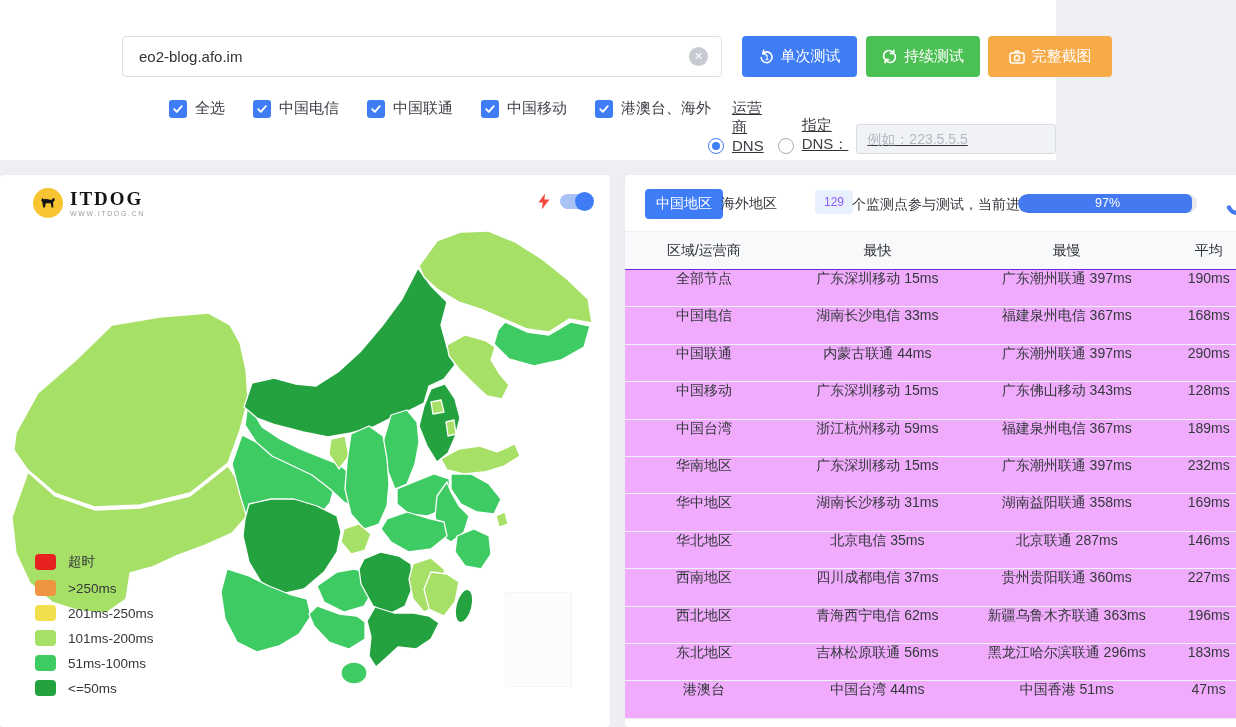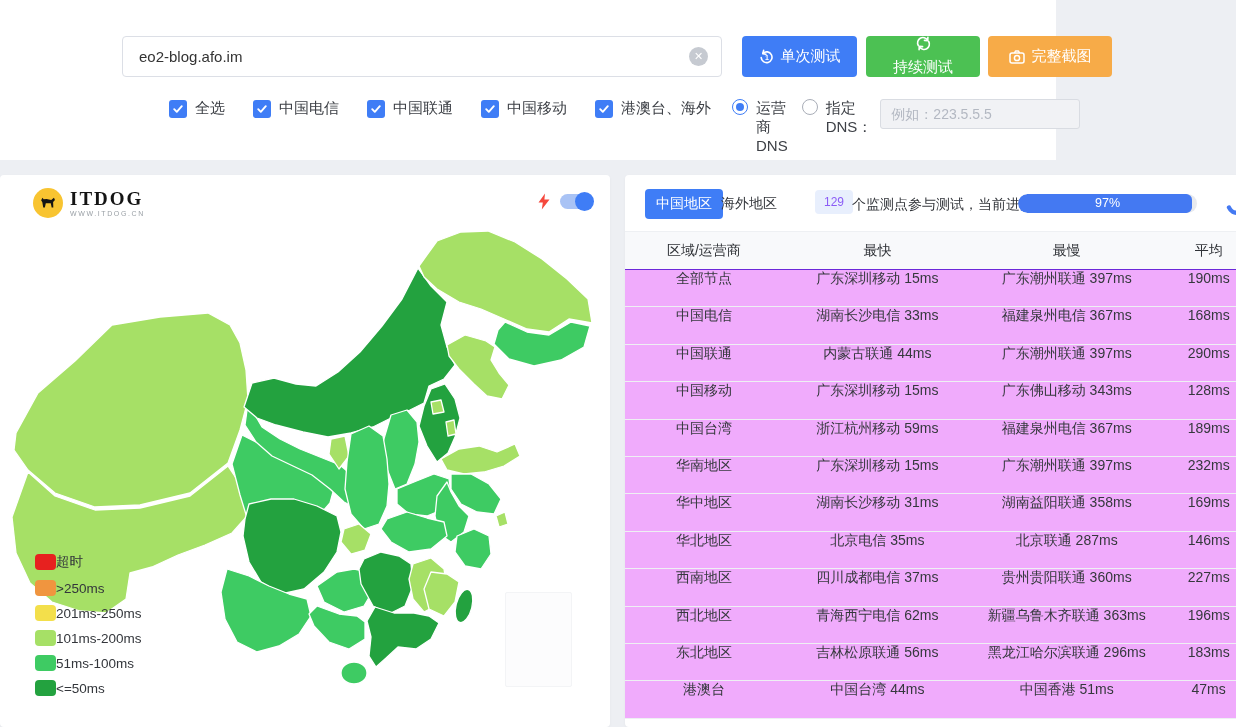--- a/index.html
+++ b/index.html
@@ -23,30 +23,30 @@
     background:#c6cad1; color:#fff; font-size:11px; line-height:19px; text-align:center;
     cursor:pointer; user-select:none;
   }
   .btn {
     position:absolute; top:36px; height:41px; border:none; border-radius:4px;
     color:#fff; font-size:15px; cursor:pointer; font-family:inherit;
     display:flex; align-items:center; justify-content:center; gap:7px;
   }
   .btn svg { display:block; }
   .btn-single { left:742px; width:115px; background:#3f7df6; }
-  .btn-cont   { left:866px; width:114px; background:#4cc153;flex-direction:column; }
+  .btn-cont   { left:866px; width:114px; background:#4cc153; }
   .btn-shot   { left:988px; width:124px; background:#f7ab48; }
   .filters { position:absolute; left:122px; top:99px; display:flex; gap:28px; align-items:center;padding-left:47px; }
   .filter-item { display:flex; align-items:center; gap:8px; cursor:pointer; }
   .checkbox {
     width:18px; height:18px; border-radius:3px; background:#3f7df6;
     display:flex; align-items:center; justify-content:center; flex:0 0 auto;
   }
   .filter-label { font-size:15px; color:#3d4046; }
-  .dns-group { position:absolute; left:732px; top:99px; display:flex; align-items:flex-start; }
+  .dns-group { position:absolute; left:708px; top:99px; display:flex; align-items:flex-end;text-decoration:underline; }
   .radio { width:16px; height:16px; border-radius:50%; background:#fff; position:relative; flex:0 0 auto; }
   .radio.on  { border:1.5px solid #3f7df6; }
   .radio.on::after { content:""; position:absolute; left:2.5px; top:2.5px; width:8px; height:8px; border-radius:50%; background:#3f7df6; }
   .radio.off { border:1.5px solid #a9aeb8; }
   .radio-label { font-size:15px; color:#3d4046; margin:0 14px 0 8px; }
   .dns-input {
     width:200px; height:30px; background:#f1f2f5; border:1px solid #d9dce2; border-radius:3px;
     padding:0 10px; font-size:14px; color:#555; font-family:inherit;
   }
   .dns-input::placeholder { color:#b3b8c2; }
@@ -57,21 +57,21 @@
   
   .logo { position:absolute; left:33px; top:13px; display:flex; gap:7px; align-items:center; }
   .logo-circle { width:30px; height:30px; border-radius:50%; background:#f8c431; display:flex; align-items:center; justify-content:center; }
   .logo-name { font-family:"Liberation Serif","DejaVu Serif",serif; font-weight:bold; font-size:19px; letter-spacing:2px; color:#141414; line-height:1; }
   .logo-tag { font-size:7px; color:#9aa0a6; letter-spacing:1.6px; margin-top:2px; }
   .map-controls { position:absolute; right:18px; top:18px; display:flex; align-items:center; gap:9px; }
   .toggle { position:relative; width:32px; height:15px; border-radius:8px; background:#a9c3f5; cursor:pointer; }
   .toggle-knob { position:absolute; right:-2px; top:-2px; width:19px; height:19px; border-radius:50%; background:#3f7df6; }
   .china-map { position:absolute; left:0; top:0; width:610px; height:552px; }
   .legend { position:absolute; left:35px; top:378px; display:flex; flex-direction:column; gap:9px; }
-  .legend-item { display:flex; align-items:center; }
+  .legend-item { display:flex; align-items:center; gap:12px; }
   .legend-swatch { width:21px; height:16px; border-radius:4px; flex:0 0 auto; }
   .legend-label { font-size:13.5px; color:#33363b; }
   .map-watermark {
     position:absolute; left:505px; top:417px; width:67px; height:95px;
     background:#fcfcfd; border:1px solid #f3f4f6; border-radius:2px;
   }
   
   .tabs-row { position:absolute; left:0; top:0; width:100%; height:57px; }
   .tab-active {
     position:absolute; left:20px; top:14px; padding:6px 11px; border-radius:4px;

